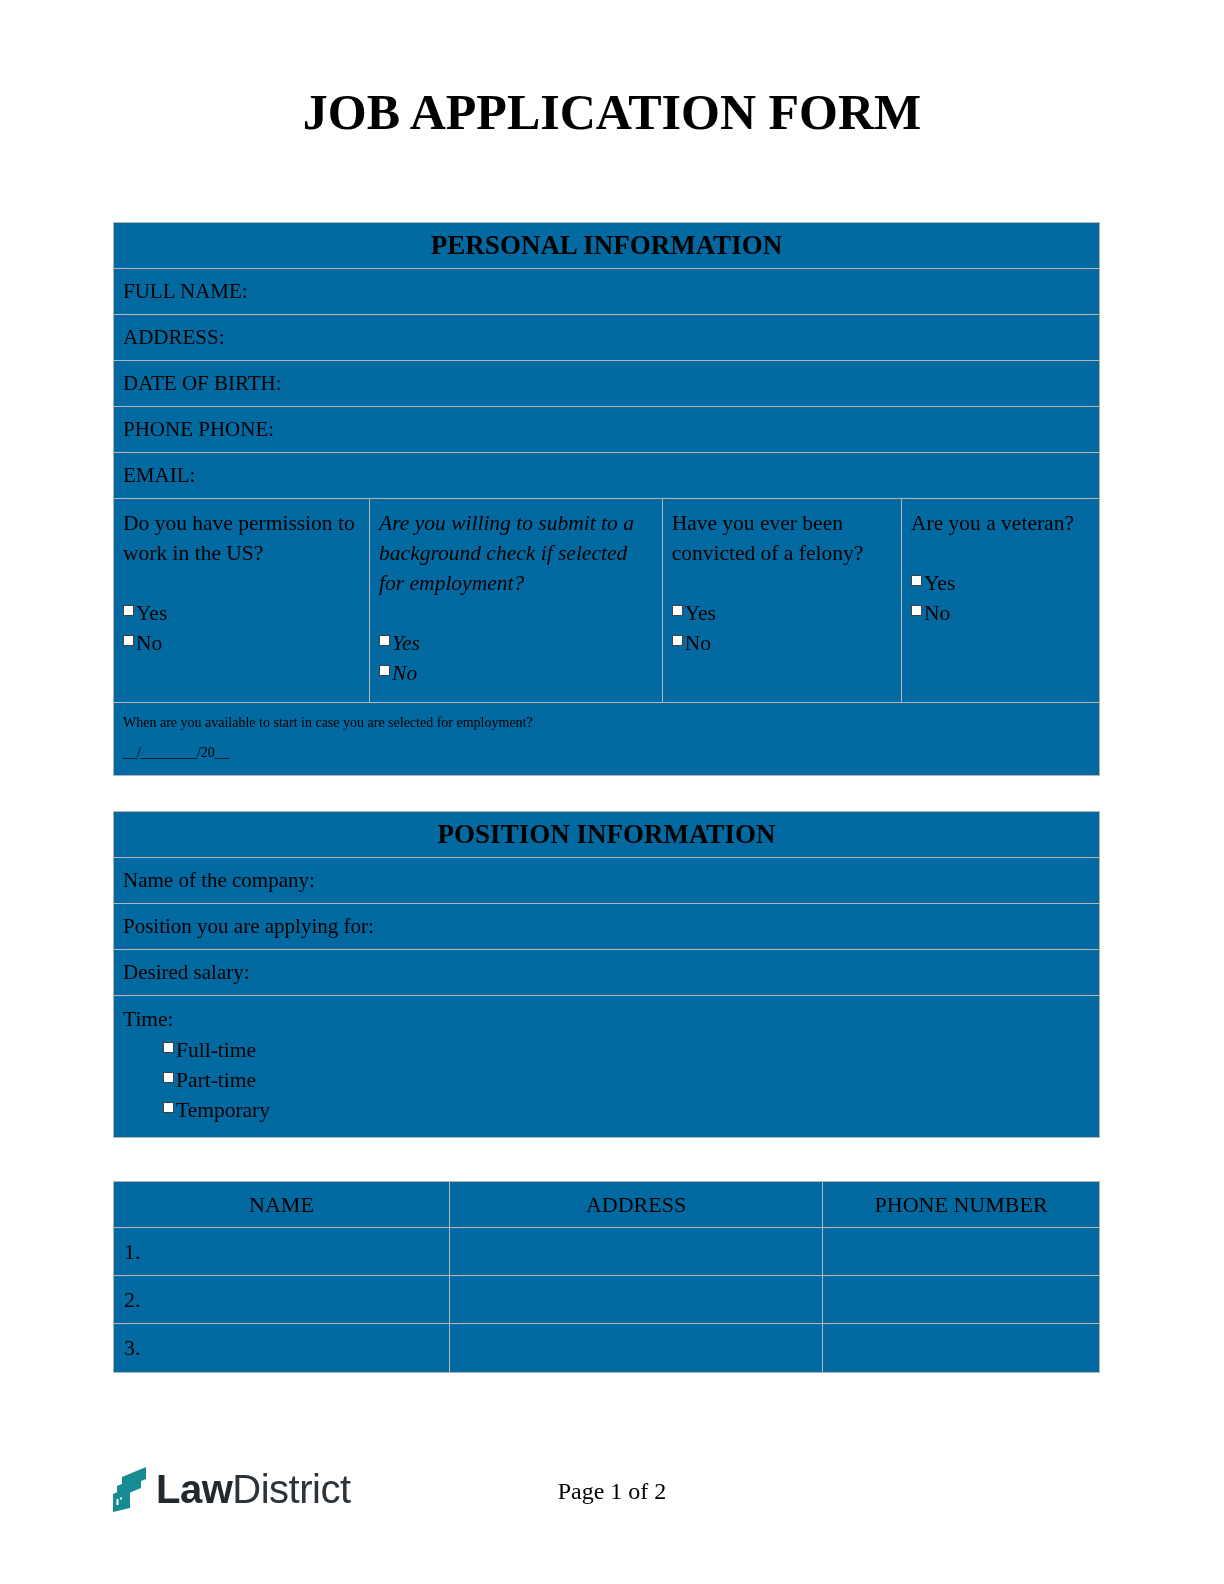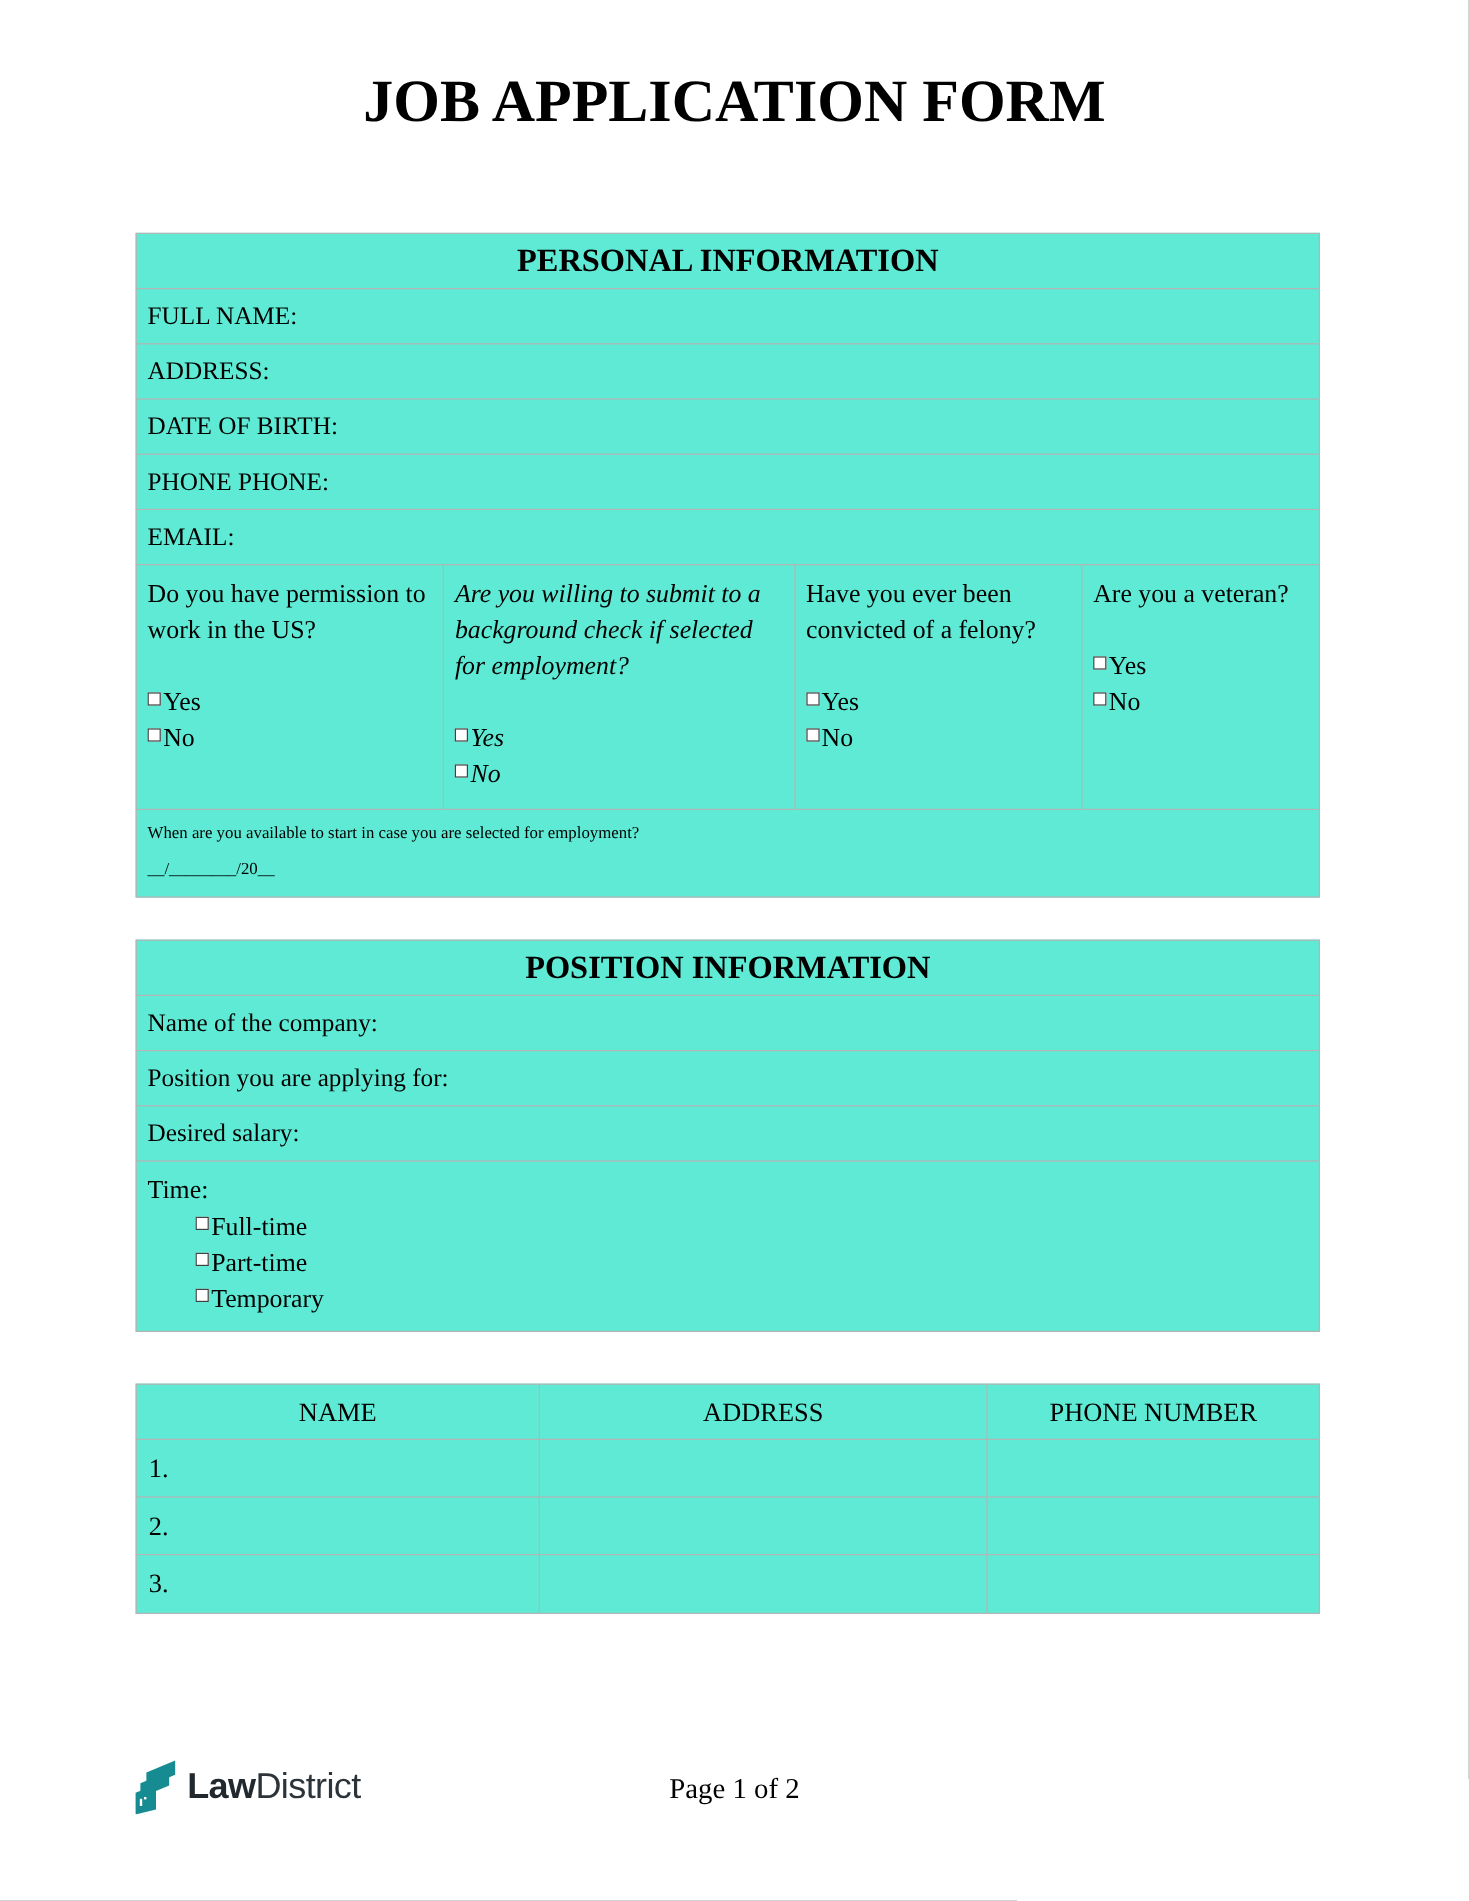--- a/index.html
+++ b/index.html
@@ -8,31 +8,31 @@
     width: 1224px;
     height: 1584px;
     background: #ffffff;
     position: relative;
     margin: 0 auto;
     font-family: "Liberation Serif", "DejaVu Serif", serif;
     color: #000;
     overflow: hidden;
   }
   .doc-title {
-    padding-top: 56px;
+    padding-top: 84px;
     text-align: center;
     font-size: 50px;
     font-weight: bold;
     line-height: 56px;
     letter-spacing: 0px;
     font-family: "Liberation Serif", "DejaVu Serif", serif;
   }
   .content { margin-left: 113px; width: 987px; }
 
-  .tbl { border: 1px solid #b5b5b5; background: #5eead4; }
+  .tbl { border: 1px solid #b5b5b5; background: #0369a1; }
   .tbl .row { border-bottom: 1px solid #b5b5b5; }
   .tbl .row:last-child { border-bottom: none; }
 
   .row.section-header {
     height: 46px;
     display: flex;
     align-items: center;
     justify-content: center;
     font-size: 27px;
     font-weight: bold;
@@ -117,21 +117,21 @@
   }
   .logo {
     position: absolute;
     left: 110px;
     top: 4px;
     display: flex;
     align-items: center;
     font-family: "Liberation Sans", "DejaVu Sans", sans-serif;
   }
   .logo svg { display: block; margin-right: 6px; }
-  .logo-text { font-size: 30px; color: #22292e; letter-spacing: -0.5px; text-align: center; }
+  .logo-text { font-size: 40px; color: #22292e; letter-spacing: -0.5px; text-align: center; }
   .logo-law { font-weight: 700; }
   .logo-district { font-weight: 400; color: #2c343a; }
   .page-indicator {
     position: absolute;
     left: 50%;
     transform: translateX(-50%);
     top: 16px;
     font-size: 24px;
     font-family: "Liberation Serif", "DejaVu Serif", serif;
   }

